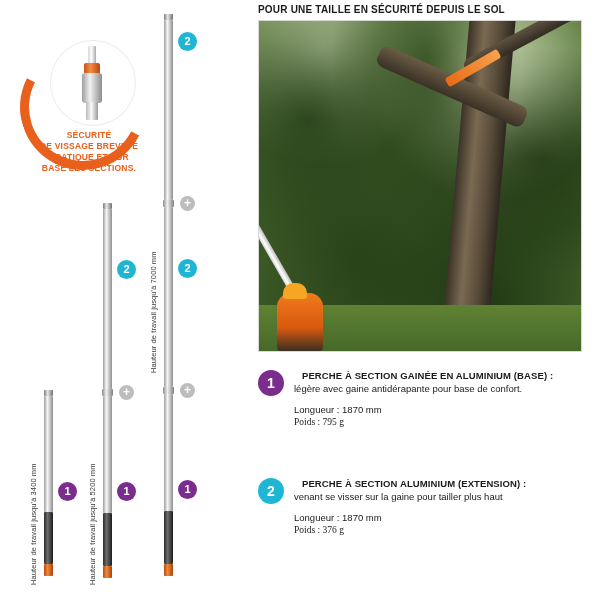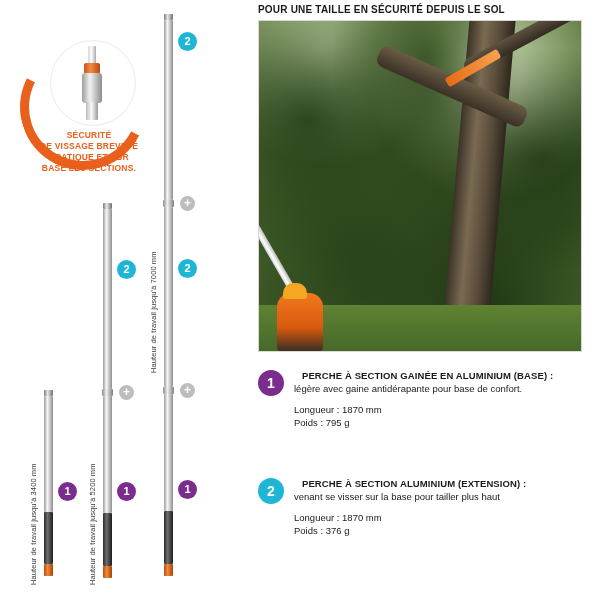--- a/index.html
+++ b/index.html
@@ -344,21 +344,21 @@
     font-size: 9.5px;
     color: #1a1a1a;
   }
   .item .spec {
     position: absolute;
     left: 36px;
     font-size: 9.5px;
     color: #1a1a1a;
   }
   .item .spec.s1 { top: 34px; }
-  .item .spec.s2 { top: 47px; }
+  .item .spec.s2 { top: 47px; font-family: Liberation Serif, serif; }
 </style>
 </head>
 <body>
 
 <div class="page">
 
   <div class="left-panel">
 
     <div class="badge-wrap">
       <div class="badge-arc"></div>
@@ -439,19 +439,19 @@
       <div class="badge-big b1">1</div>
       <div class="title">PERCHE À SECTION GAINÉE EN ALUMINIUM (BASE) :</div>
       <div class="desc">légère avec gaine antidérapante pour base de confort.</div>
       <div class="spec s1">Longueur : 1870 mm</div>
       <div class="spec s2">Poids : 795 g</div>
     </div>
 
     <div class="item" style="top:478px;">
       <div class="badge-big b2">2</div>
       <div class="title">PERCHE À SECTION ALUMINIUM (EXTENSION) :</div>
-      <div class="desc">venant se visser sur la base pour tailler plus haut</div>
+      <div class="desc">venant se visser sur la gaine pour tailler plus haut</div>
       <div class="spec s1">Longueur : 1870 mm</div>
       <div class="spec s2">Poids : 376 g</div>
     </div>
 
   </div>
 </div>
 
 </body></html>

